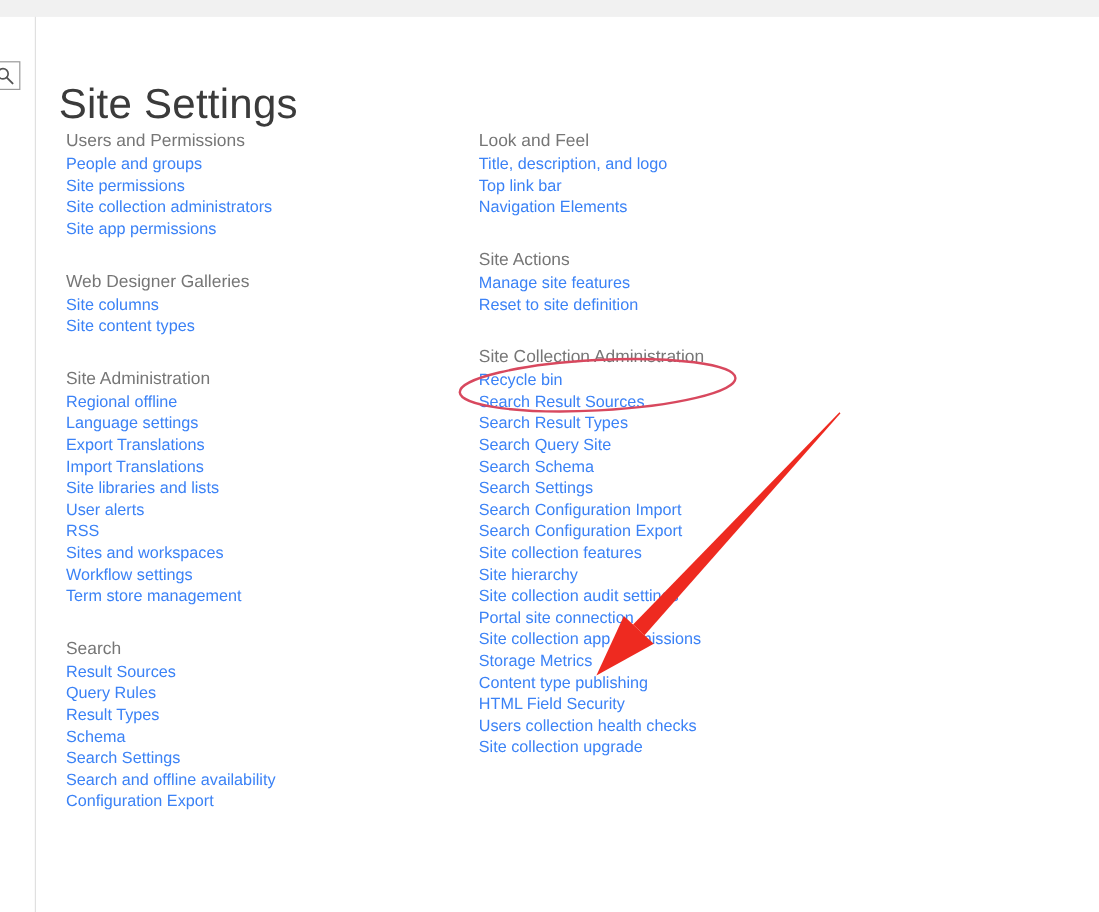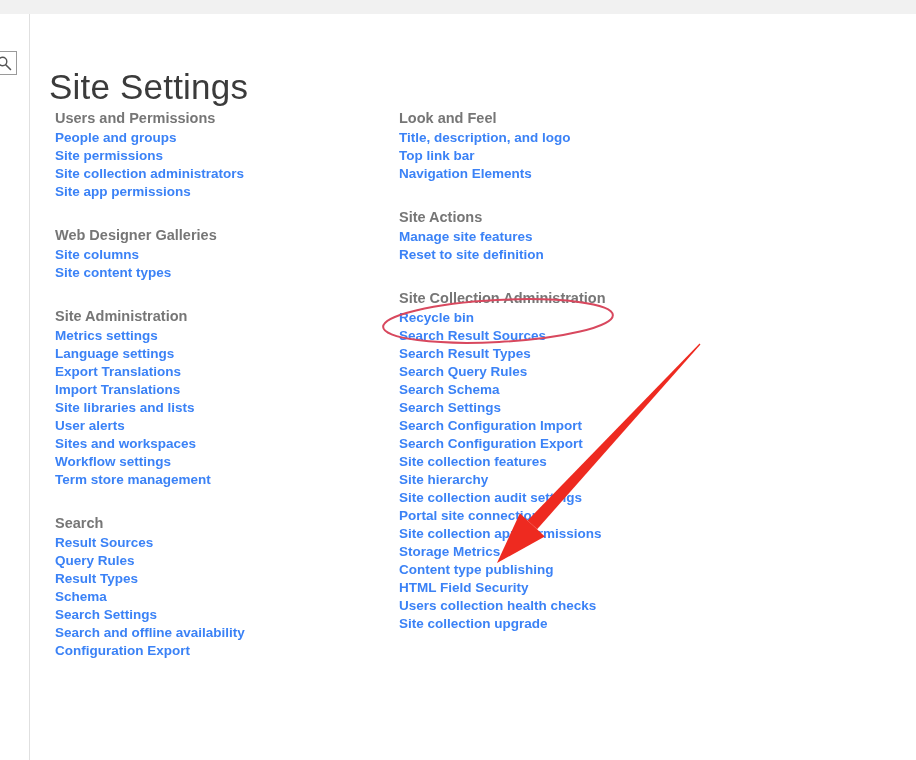--- a/index.html
+++ b/index.html
@@ -68,21 +68,21 @@
     width: 886px;
   }
 
   .column {
     position: absolute;
     top: 0;
   }
   .column.left  { left: 25px;  width: 330px; }
   .column.right { left: 369px; width: 330px; }
 
-  .group { margin-bottom: 27px; font-weight: bold; }
+  .group { margin-bottom: 27px; }
   .group:last-child { margin-bottom: 0; }
 
   .group-header {
     font-size: 14.5px;
     color: #767676;
     line-height: 17px;
     height: 17px;
     margin-bottom: 1px;
     white-space: nowrap;
   }
@@ -142,26 +142,27 @@
         <div class="group">
           <div class="group-header">Web Designer Galleries</div>
           <ul class="link-list">
             <li><a href="#">Site columns</a></li>
             <li><a href="#">Site content types</a></li>
           </ul>
         </div>
         <div class="group">
           <div class="group-header">Site Administration</div>
           <ul class="link-list">
-            <li><a href="#">Metrics settings</a></li>
+            <li><a href="#">Regional offline</a></li>
             <li><a href="#">Language settings</a></li>
             <li><a href="#">Export Translations</a></li>
             <li><a href="#">Import Translations</a></li>
             <li><a href="#">Site libraries and lists</a></li>
             <li><a href="#">User alerts</a></li>
+            <li><a href="#">RSS</a></li>
             <li><a href="#">Sites and workspaces</a></li>
             <li><a href="#">Workflow settings</a></li>
             <li><a href="#">Term store management</a></li>
           </ul>
         </div>
         <div class="group">
           <div class="group-header">Search</div>
           <ul class="link-list">
             <li><a href="#">Result Sources</a></li>
             <li><a href="#">Query Rules</a></li>
@@ -188,21 +189,21 @@
             <li><a href="#">Manage site features</a></li>
             <li><a href="#">Reset to site definition</a></li>
           </ul>
         </div>
         <div class="group">
           <div class="group-header">Site Collection Administration</div>
           <ul class="link-list">
             <li><a href="#">Recycle bin</a></li>
             <li><a href="#">Search Result Sources</a></li>
             <li><a href="#">Search Result Types</a></li>
-            <li><a href="#">Search Query Rules</a></li>
+            <li><a href="#">Search Query Site</a></li>
             <li><a href="#">Search Schema</a></li>
             <li><a href="#">Search Settings</a></li>
             <li><a href="#">Search Configuration Import</a></li>
             <li><a href="#">Search Configuration Export</a></li>
             <li><a href="#">Site collection features</a></li>
             <li><a href="#">Site hierarchy</a></li>
             <li><a href="#">Site collection audit settings</a></li>
             <li><a href="#">Portal site connection</a></li>
             <li><a href="#">Site collection app permissions</a></li>
             <li><a href="#">Storage Metrics</a></li>

